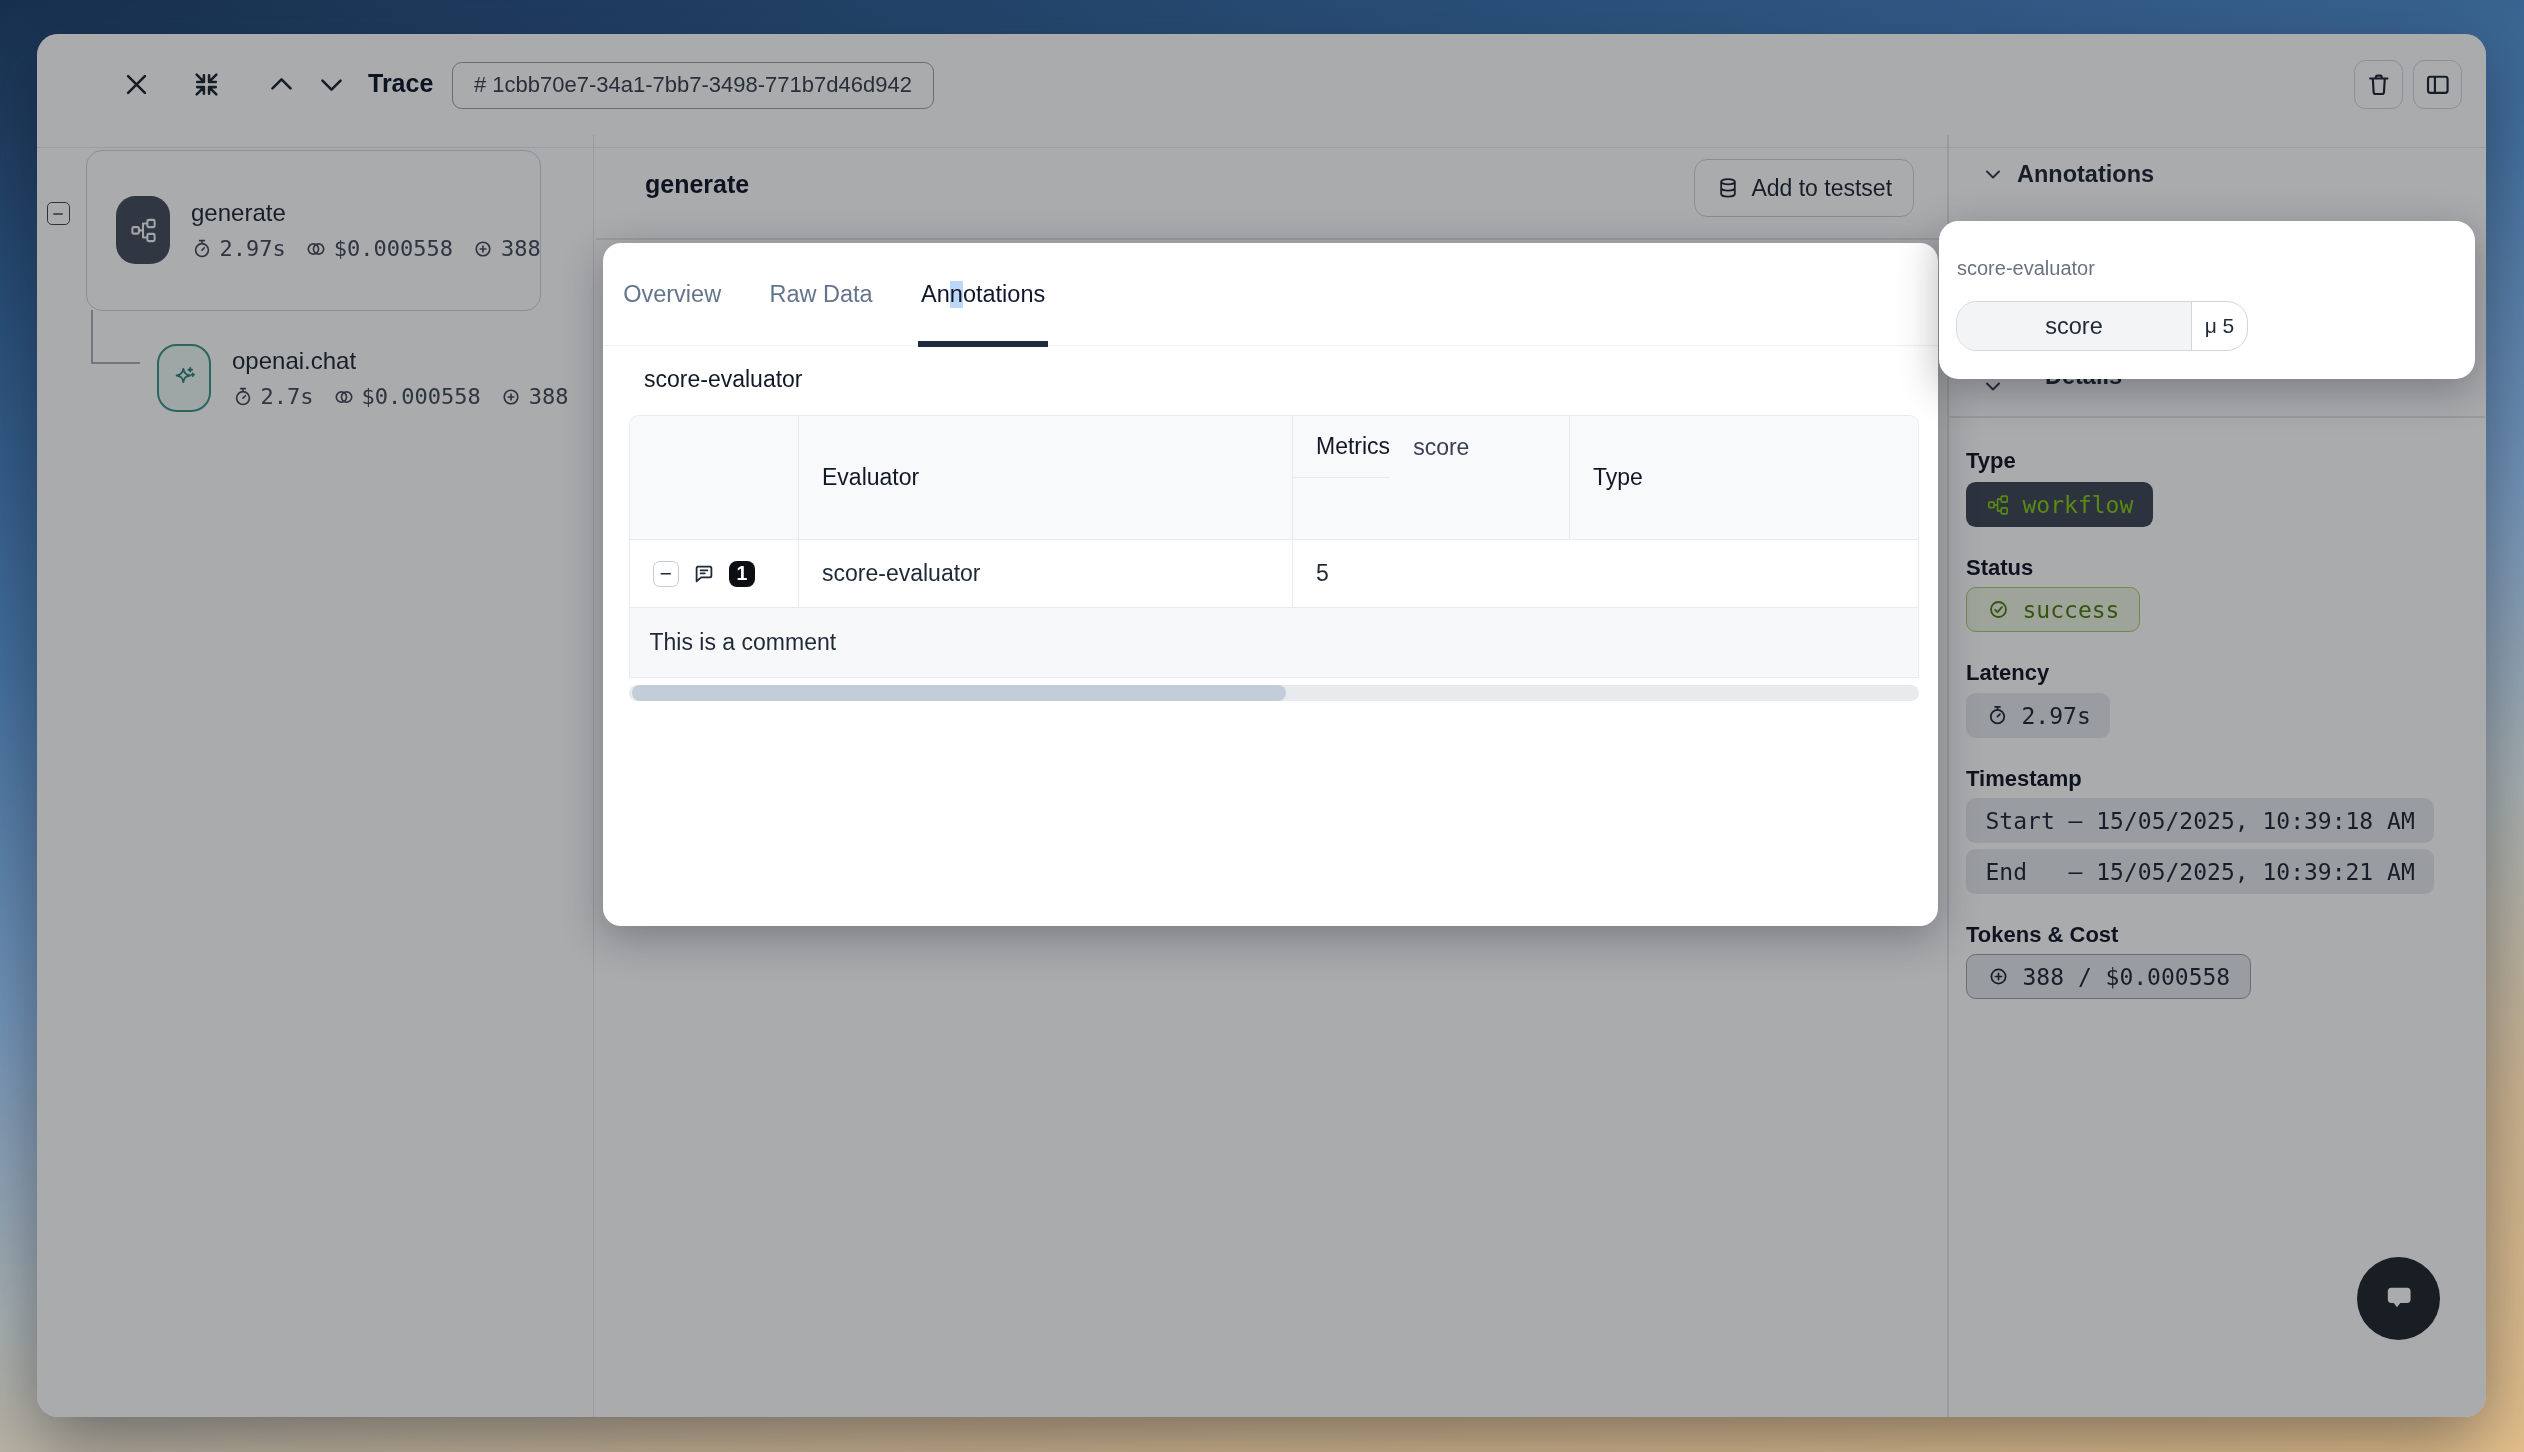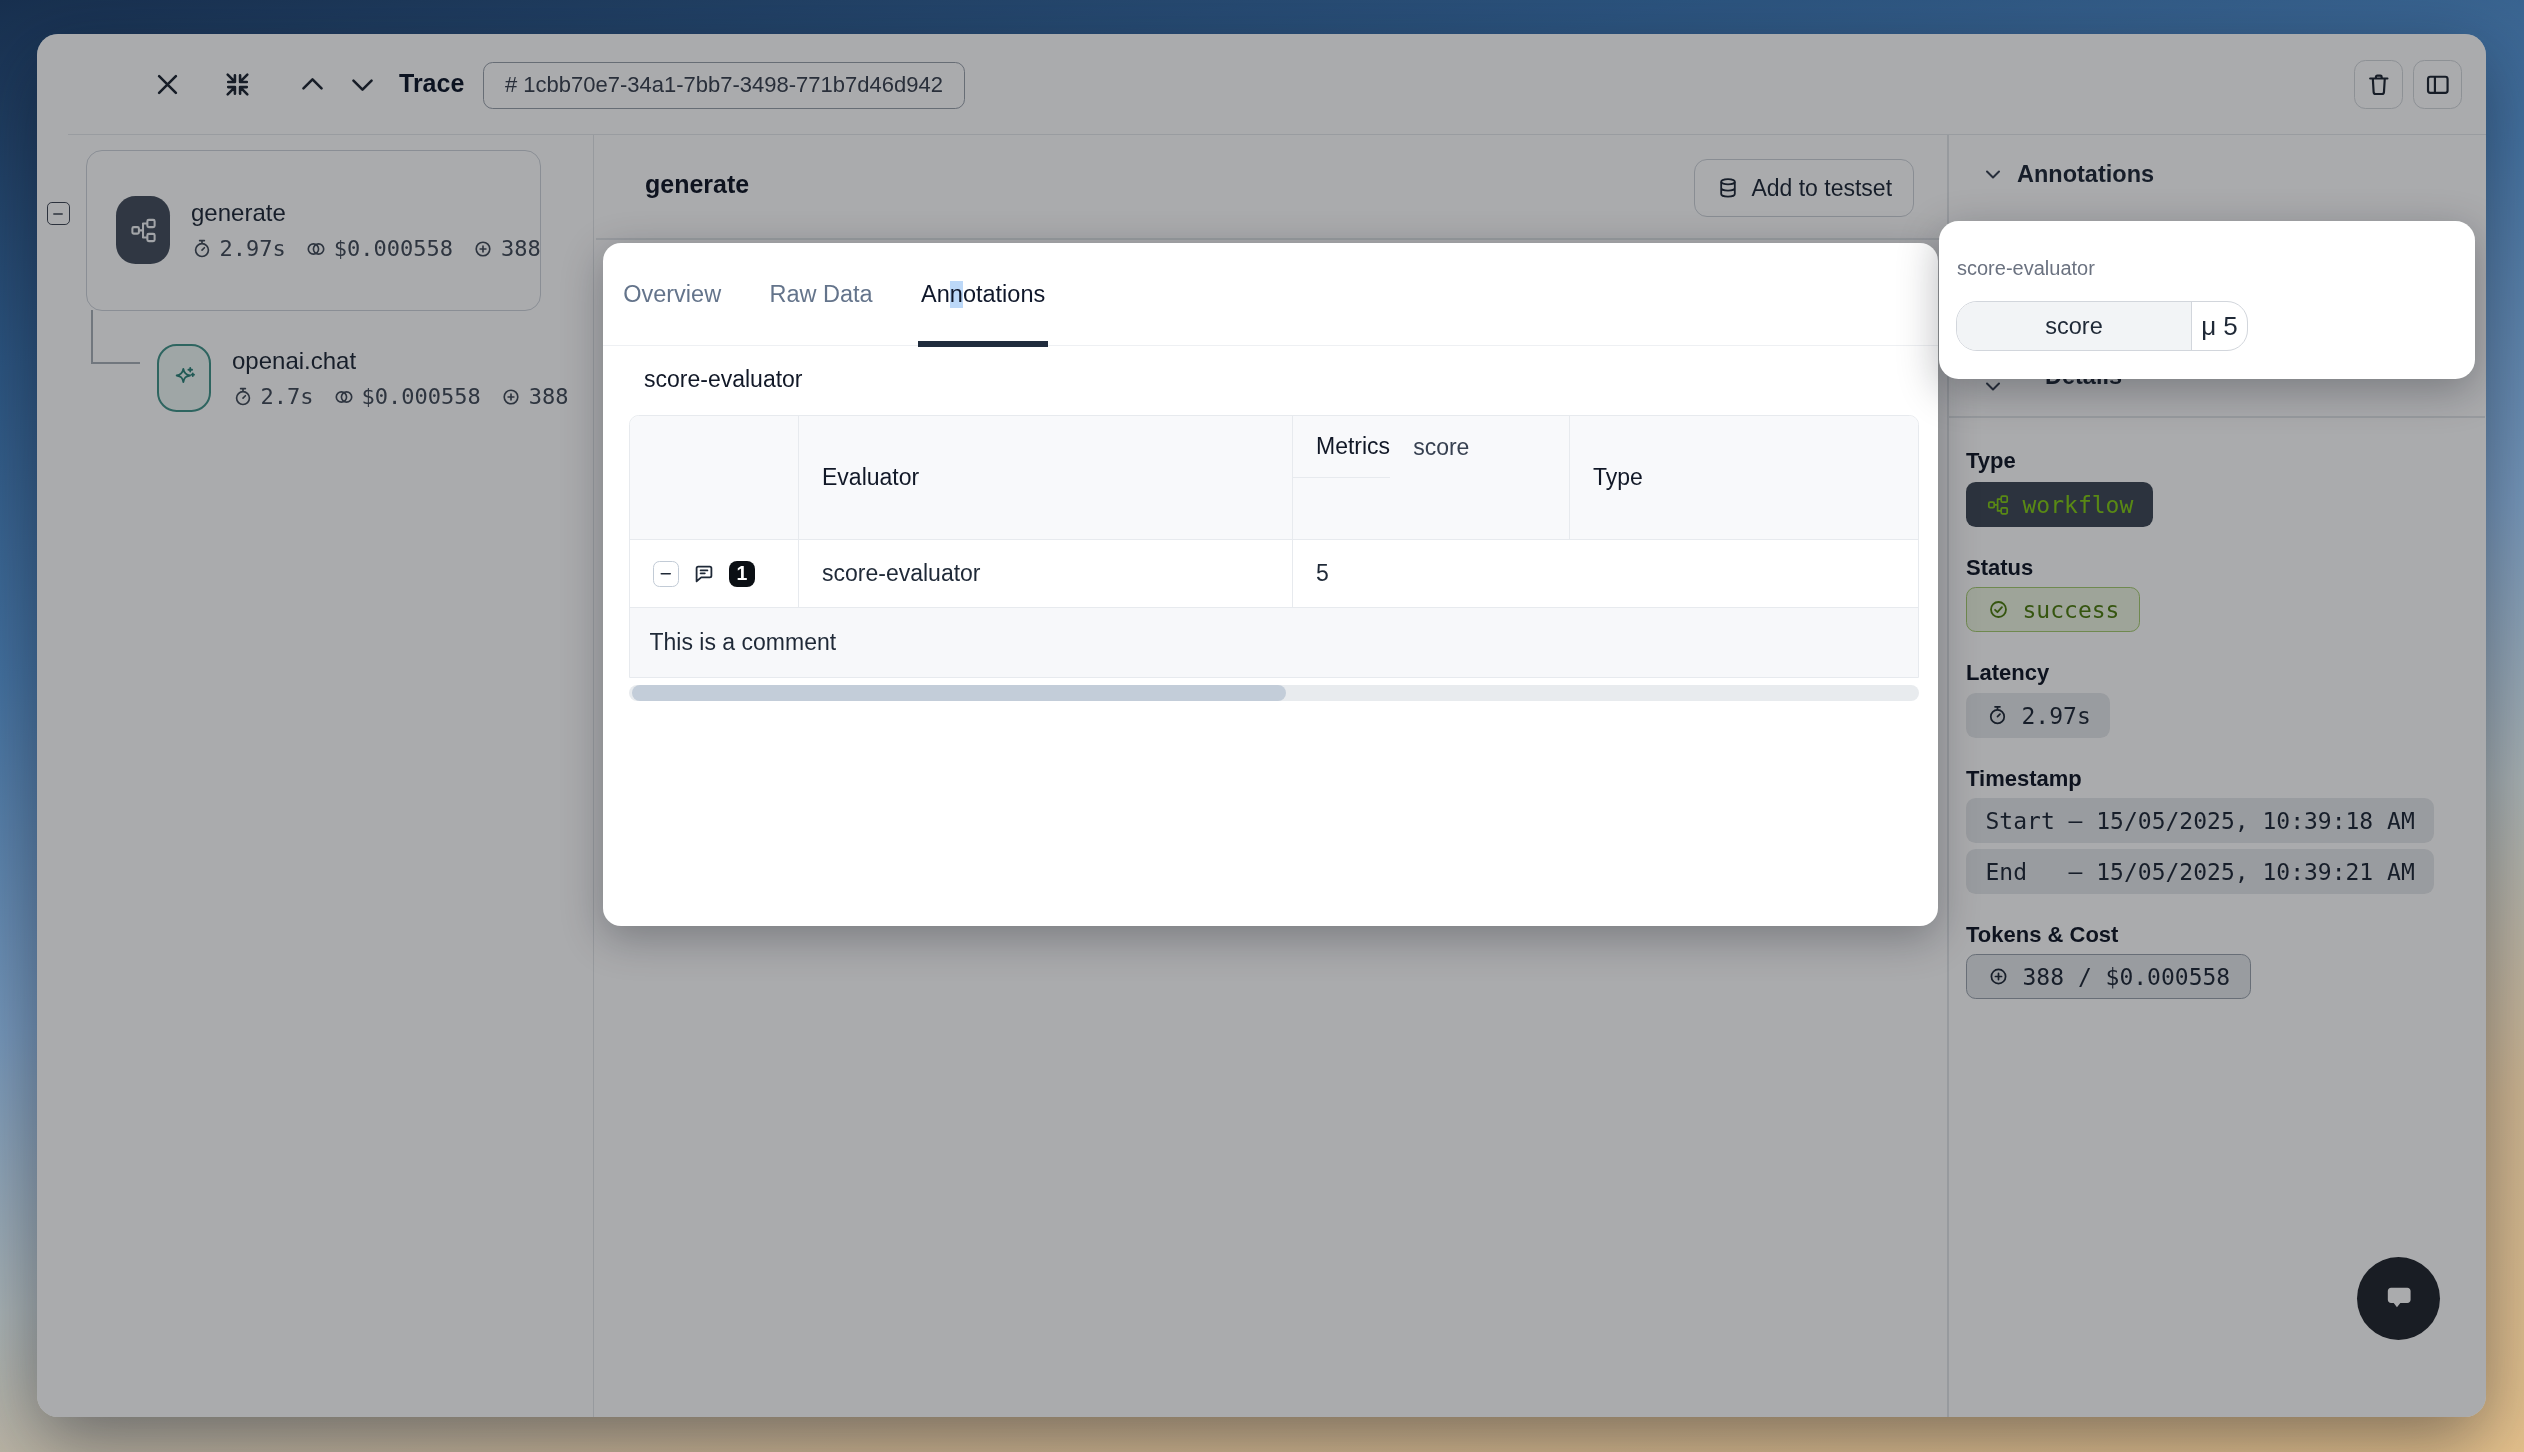--- a/index.html
+++ b/index.html
@@ -12,21 +12,21 @@
   .window{
     position:absolute; left:37px; top:34px; width:2449px; height:1383px;
     background:#ffffff; border-radius:21px; overflow:hidden;
     box-shadow:0 24px 73px rgba(10,16,28,.45);
   }
   .app{ position:absolute; inset:0; z-index:1; }
   .dim{ position:absolute; inset:0; z-index:40; background:rgba(10,13,18,.345); pointer-events:none; }
   .card{ position:absolute; z-index:50; background:#ffffff; }
 
   
-  .topbar{ position:absolute; left:0; top:0; right:0; height:101px; border-bottom:1.6px solid #e6e8eb;margin-left:31px; }
+  .topbar{ position:absolute; left:0; top:0; right:0; height:114px; border-bottom:1.6px solid #e6e8eb; }
   .tb-icon{ position:absolute; top:34px; width:32px; height:32px; background:none; border:none; color:#1f2733; cursor:pointer; }
   .tb-title{ position:absolute; left:331px; top:35px; font-size:25px; font-weight:700; color:#0f172a; }
   .tb-badge{
     position:absolute; left:415px; top:27.6px; height:47px; display:inline-flex; align-items:center;
     padding:0 21px; border:1.6px solid #99a0aa; border-radius:9.7px; font-size:22px; color:#3a4250;
   }
   .tb-btn{
     position:absolute; top:26px; width:49px; height:49px; border:1.6px solid #d3d7db; border-radius:11.4px;
     background:none; display:flex; align-items:center; justify-content:center; color:#1f2733; cursor:pointer;
   }
@@ -108,21 +108,21 @@
 
   
   .anno-card{ left:1902px; top:187px; width:536px; height:158px; border-radius:19.5px; box-shadow:0 11.4px 41px rgba(12,18,28,.30); }
   .anno-label{ position:absolute; left:18px; top:36px; font-size:20px; color:#6b7280; }
   .metric-pill{
     position:absolute; left:17px; top:80px; height:50px; display:inline-flex; align-items:stretch;
     border:1.6px solid #d2d6dc; border-radius:21px; overflow:hidden; background:none; cursor:pointer;
     font-family:"Liberation Sans",sans-serif; padding:0;
   }
   .metric-pill .m-name{ width:235px; background:#f2f4f6; border-right:1.6px solid #d2d6dc; display:flex; align-items:center; justify-content:center; font-size:23.5px; color:#1f2937; }
-  .metric-pill .m-mu{ width:55px; display:flex; align-items:center; justify-content:center; font-size:26px; color:#1f2937; }
+  .metric-pill .m-mu{ width:55px; display:flex; align-items:center; justify-content:center; font-size:21px; color:#1f2937; }
 
   
   .fab{ position:absolute; left:2320px; top:1223px; width:83px; height:83px; border-radius:50%; background:#23272e; border:none; display:flex; align-items:center; justify-content:center; cursor:pointer; }
 
   svg{ display:block; }
 </style>
 </head>
 <body>
 
 <div class="window">

